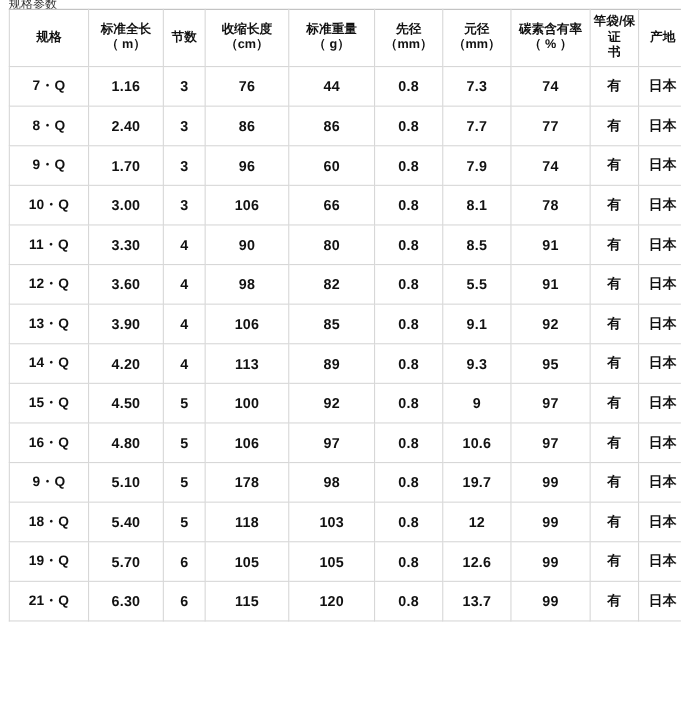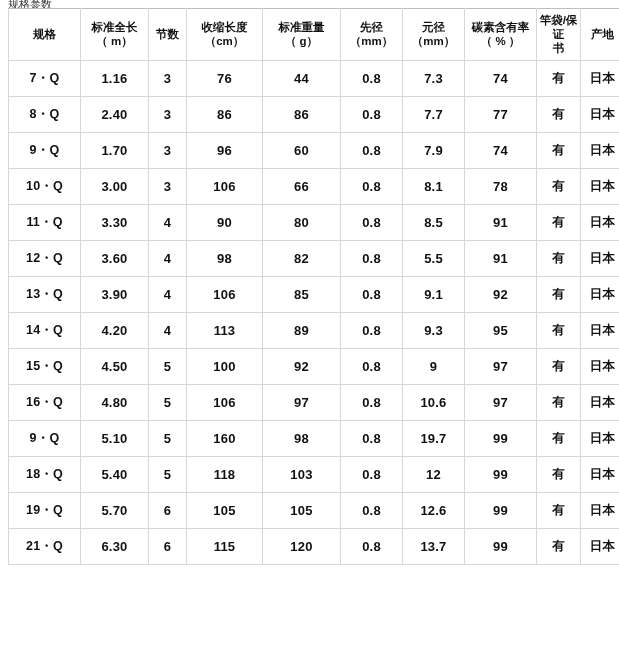--- a/index.html
+++ b/index.html
@@ -243,21 +243,21 @@
           <td>0.8</td>
           <td>10.6</td>
           <td>97</td>
           <td class="cjk">有</td>
           <td class="cjk">日本</td>
         </tr>
         <tr>
           <td class="cjk">9・Q</td>
           <td>5.10</td>
           <td>5</td>
-          <td>160</td>
+          <td>178</td>
           <td>98</td>
           <td>0.8</td>
           <td>19.7</td>
           <td>99</td>
           <td class="cjk">有</td>
           <td class="cjk">日本</td>
         </tr>
         <tr>
           <td class="cjk">18・Q</td>
           <td>5.40</td>

